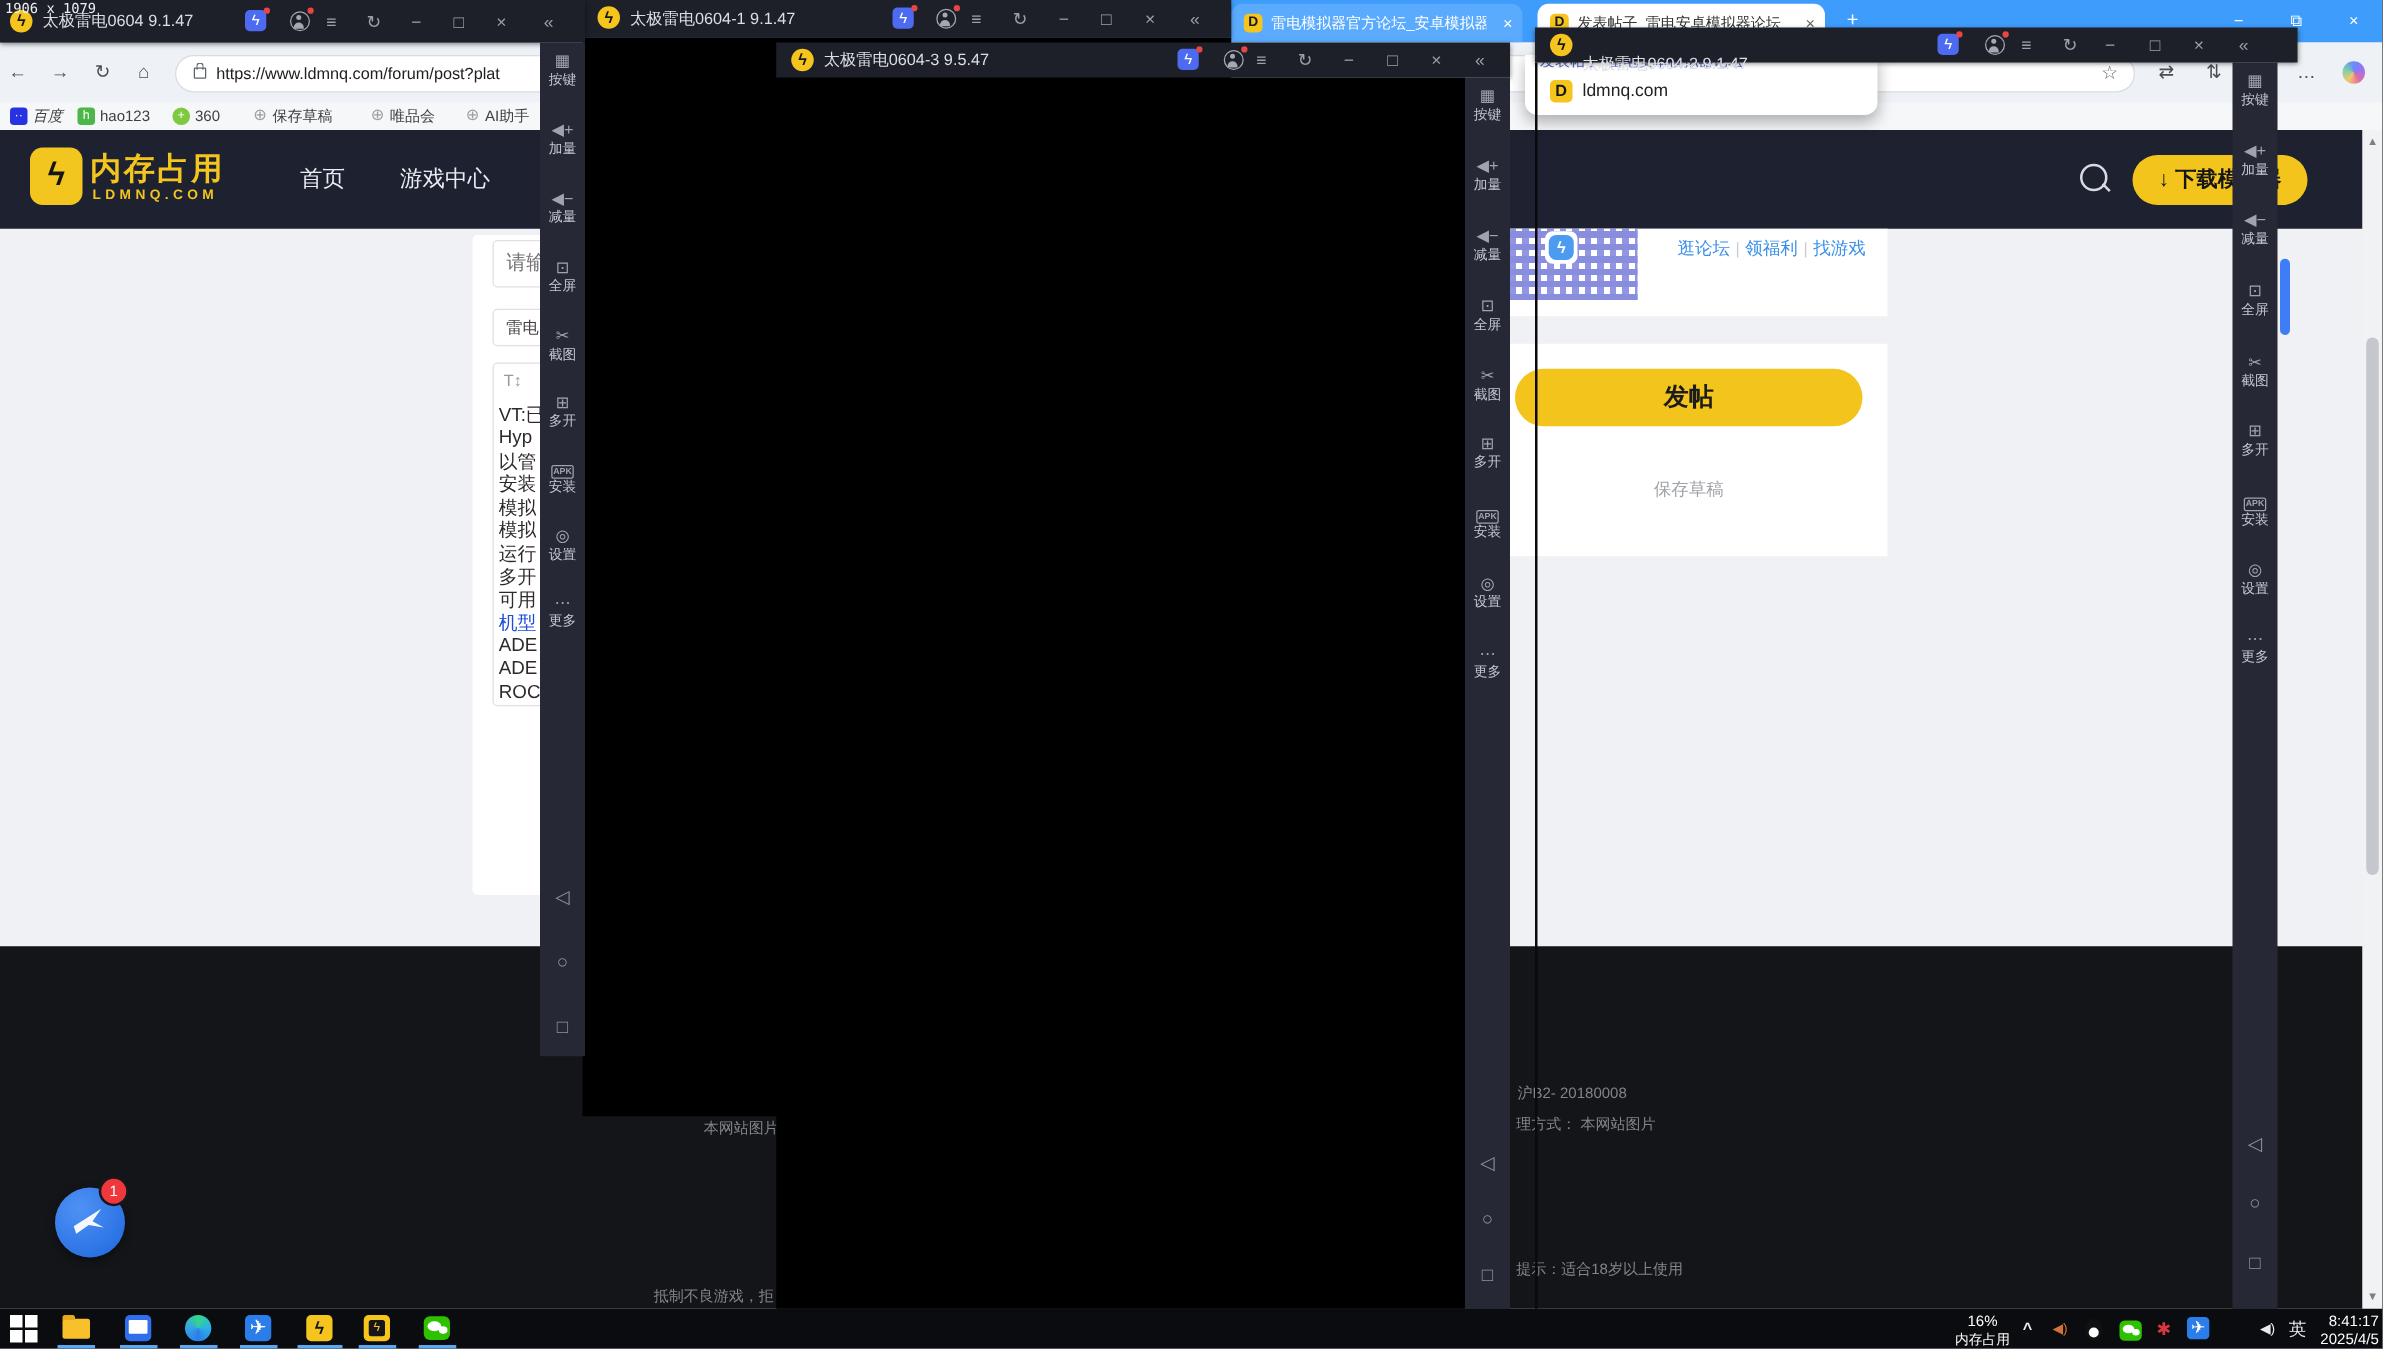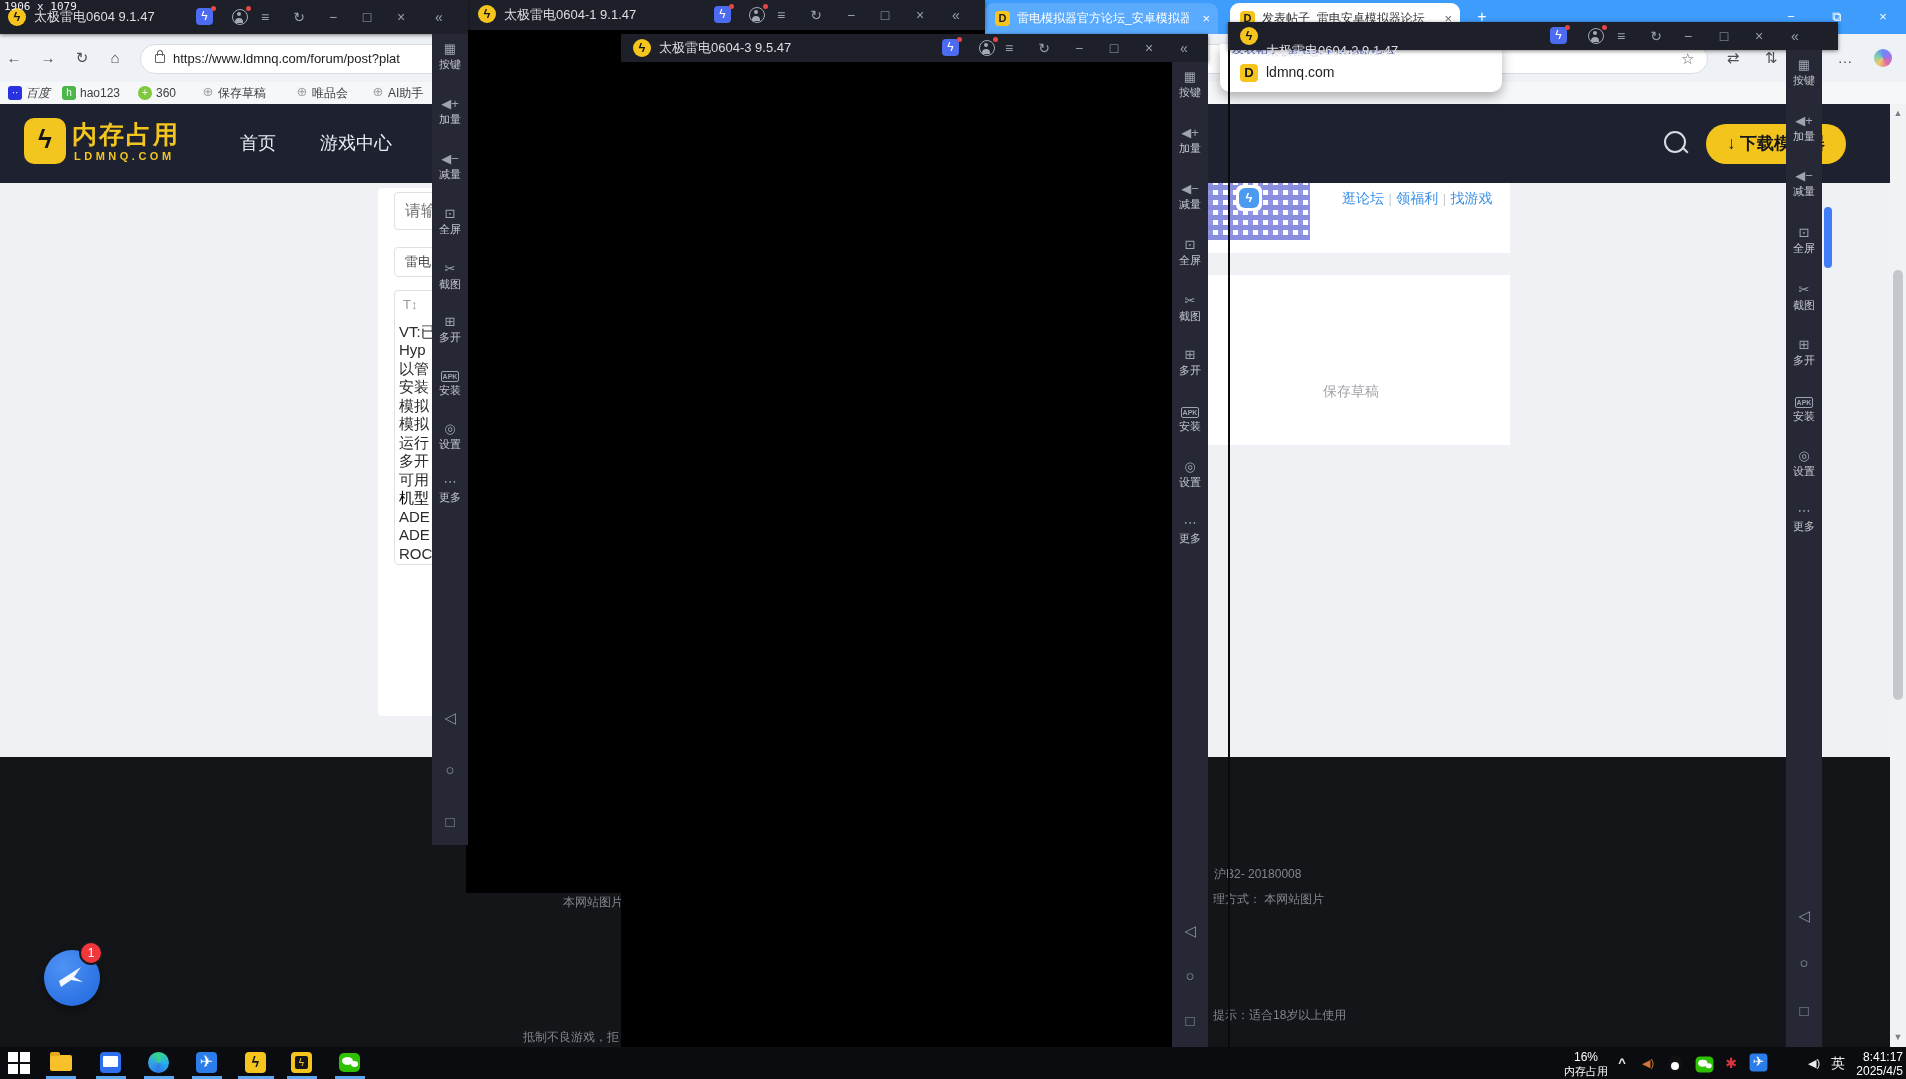--- a/index.html
+++ b/index.html
@@ -191,21 +191,21 @@
       <div style="position:absolute;left:4px;top:32px;width:66px;height:236px;overflow:hidden;">
         <div style="position:absolute;top:0px;font-size:15px;color:#2b2b2b;white-space:nowrap;">VT:已</div>
         <div style="position:absolute;top:18px;font-size:15px;color:#2b2b2b;white-space:nowrap;">Hyp</div>
         <div style="position:absolute;top:37px;font-size:15px;color:#2b2b2b;white-space:nowrap;">以管</div>
         <div style="position:absolute;top:55px;font-size:15px;color:#2b2b2b;white-space:nowrap;">安装</div>
         <div style="position:absolute;top:74px;font-size:15px;color:#2b2b2b;white-space:nowrap;">模拟</div>
         <div style="position:absolute;top:92px;font-size:15px;color:#2b2b2b;white-space:nowrap;">模拟</div>
         <div style="position:absolute;top:111px;font-size:15px;color:#2b2b2b;white-space:nowrap;">运行</div>
         <div style="position:absolute;top:129px;font-size:15px;color:#2b2b2b;white-space:nowrap;">多开</div>
         <div style="position:absolute;top:148px;font-size:15px;color:#2b2b2b;white-space:nowrap;">可用</div>
-        <div style="position:absolute;top:166px;font-size:15px;color:#000000;white-space:nowrap;">机型</div>
+        <div style="position:absolute;top:166px;font-size:15px;color:#1d4ed8;white-space:nowrap;">机型</div>
         <div style="position:absolute;top:185px;font-size:15px;color:#2b2b2b;white-space:nowrap;">ADE</div>
         <div style="position:absolute;top:203px;font-size:15px;color:#2b2b2b;white-space:nowrap;">ADE</div>
         <div style="position:absolute;top:222px;font-size:15px;color:#2b2b2b;white-space:nowrap;">ROC</div>
       </div>
     </div>
   </div>
 
   <div class="abs panel" style="left:1160px;top:183px;width:350px;height:70px;border-radius:0;">
     <div class="qr">
       <div class="qrbadge">
@@ -214,20 +214,21 @@
     </div>
     <div style="position:absolute;left:182px;top:5px;height:20px;line-height:20px;white-space:nowrap;">
       <span class="sitelink">逛论坛</span>
       <span class="sep">|</span>
       <span class="sitelink">领福利</span>
       <span class="sep">|</span>
       <span class="sitelink">找游戏</span>
     </div>
   </div>
   <div class="abs panel" style="left:1160px;top:275px;width:350px;height:170px;border-radius:0;">
+    <div class="postbtn">发帖</div>
     <div class="draft">保存草稿</div>
   </div>
 
   <div class="abs pagefooter">
     <span class="ftext" style="left:563px;top:137px;">本网站图片</span>
     <span class="ftext" style="left:523px;top:272px;">抵制不良游戏，拒</span>
     <span class="ftext" style="left:1214px;top:109px;">沪B2- 20180008</span>
     <span class="ftext" style="left:1213px;top:134px;">理方式： 本网站图片</span>
     <span class="ftext" style="left:1213px;top:250px;">提示：适合18岁以上使用</span>
   </div>

